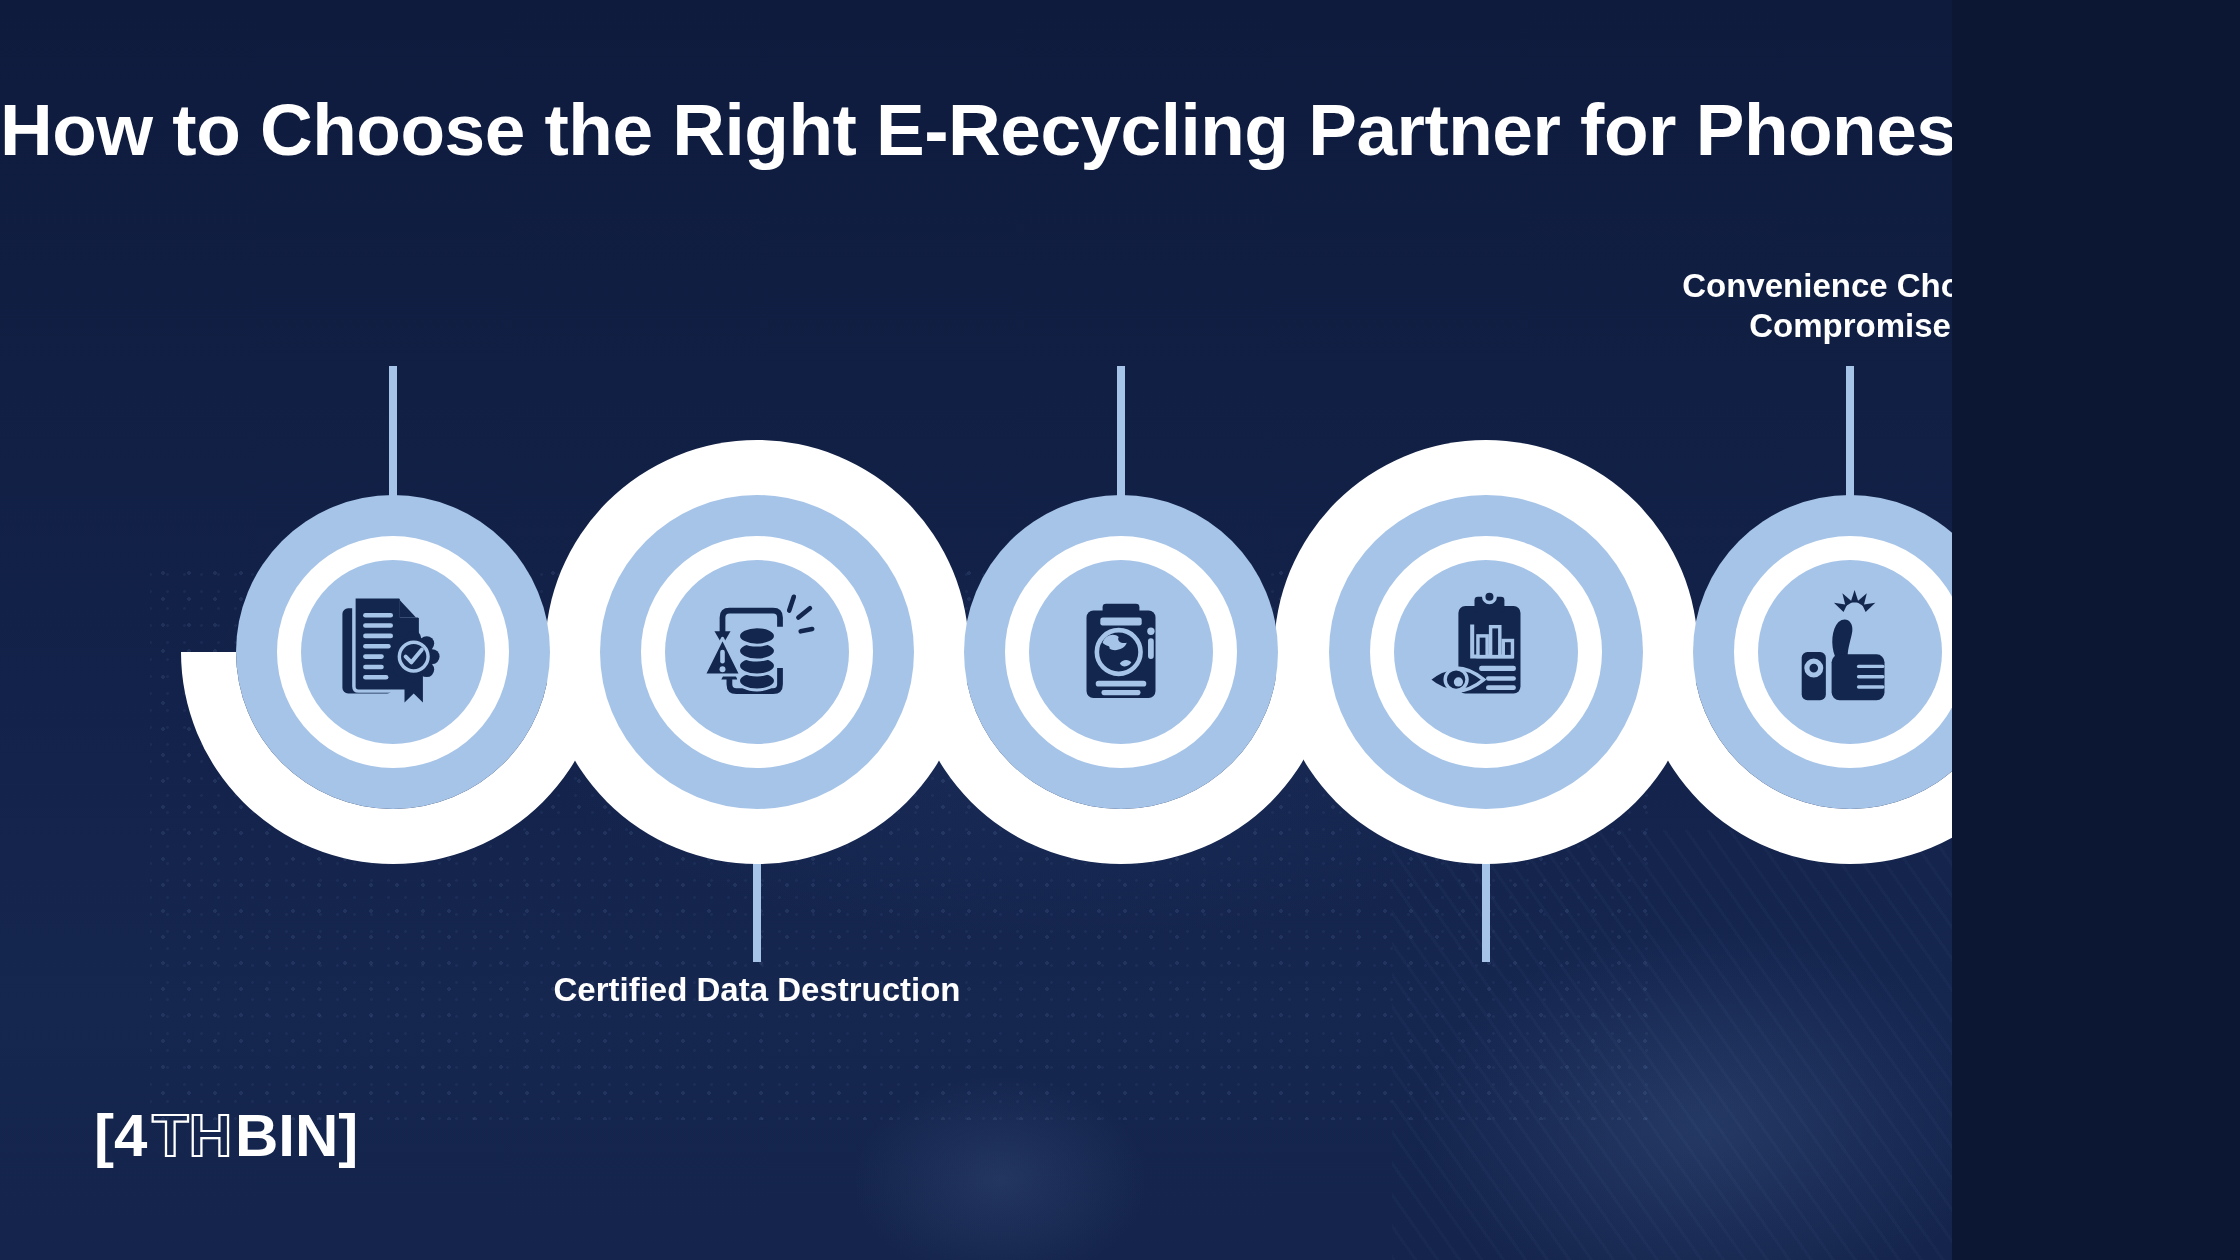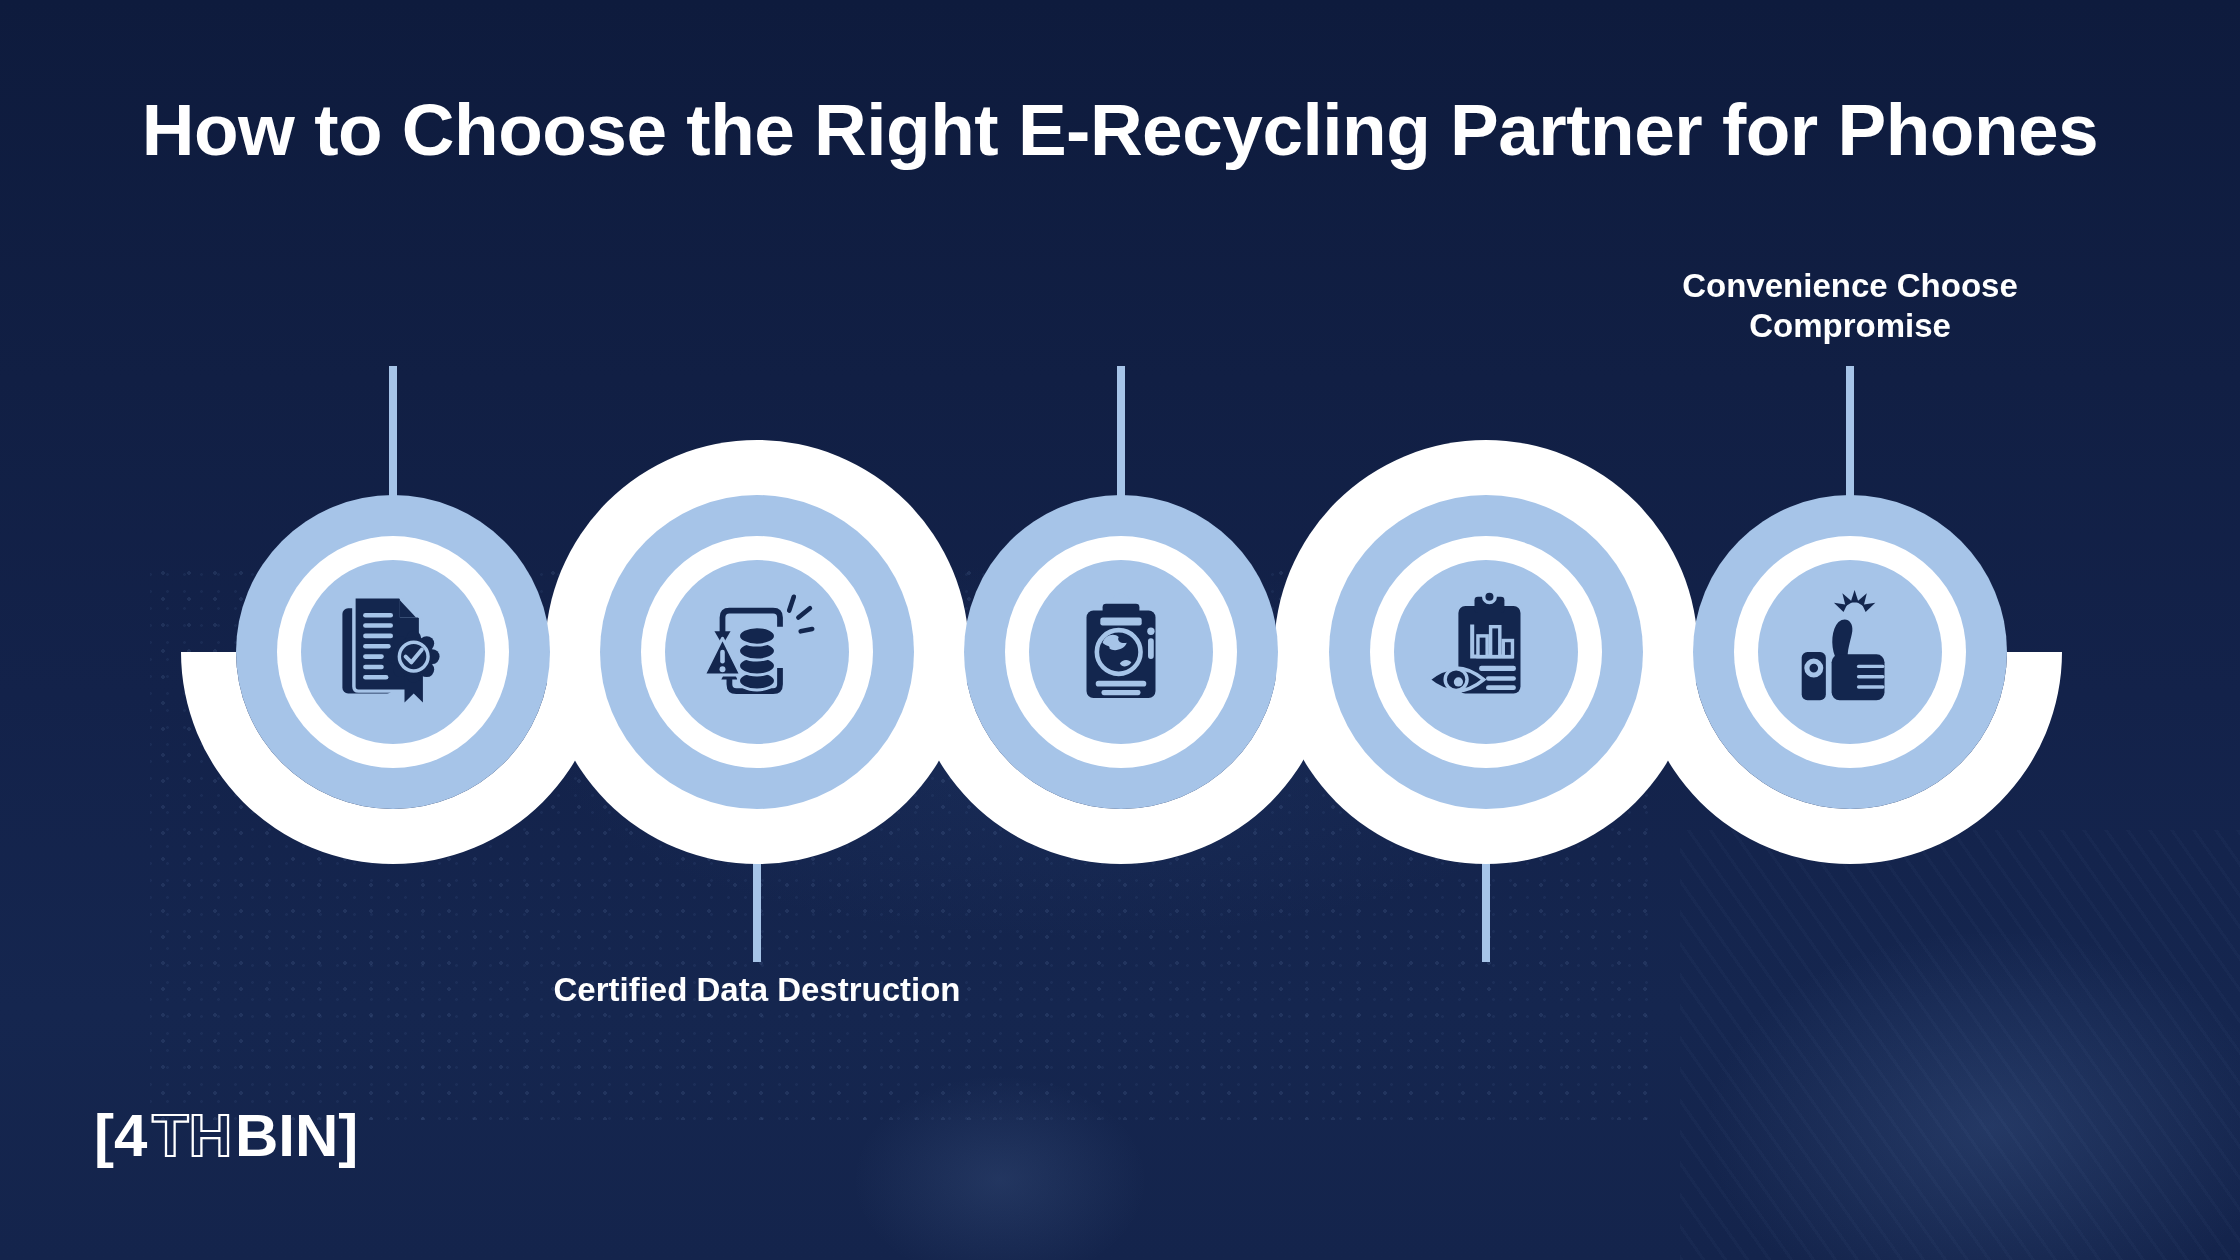--- a/index.html
+++ b/index.html
@@ -1,17 +1,17 @@
 <!DOCTYPE html>
 <html><head>
 <meta charset="utf-8">
 <style>
   html,body{margin:0;padding:0;background:#0b1733;}
   .canvas{
-    position:relative;width:2240px;height:1260px;overflow:hidden;
+    position:relative;width:1952px;height:1260px;overflow:hidden;
     font-family:"Liberation Sans",sans-serif;
     background:linear-gradient(180deg,#0e1b3d 0%,#111f44 30%,#13224a 55%,#15264f 80%,#14244c 100%);
   }
   
   .dots{
     position:absolute;left:150px;top:560px;width:1500px;height:560px;
     background-image:radial-gradient(circle,rgba(150,185,235,0.10) 1.6px,transparent 1.8px),
                      radial-gradient(circle,rgba(120,160,220,0.07) 1.3px,transparent 1.5px);
     background-size:26px 26px,17px 17px;background-position:0 0,9px 6px;
   }

